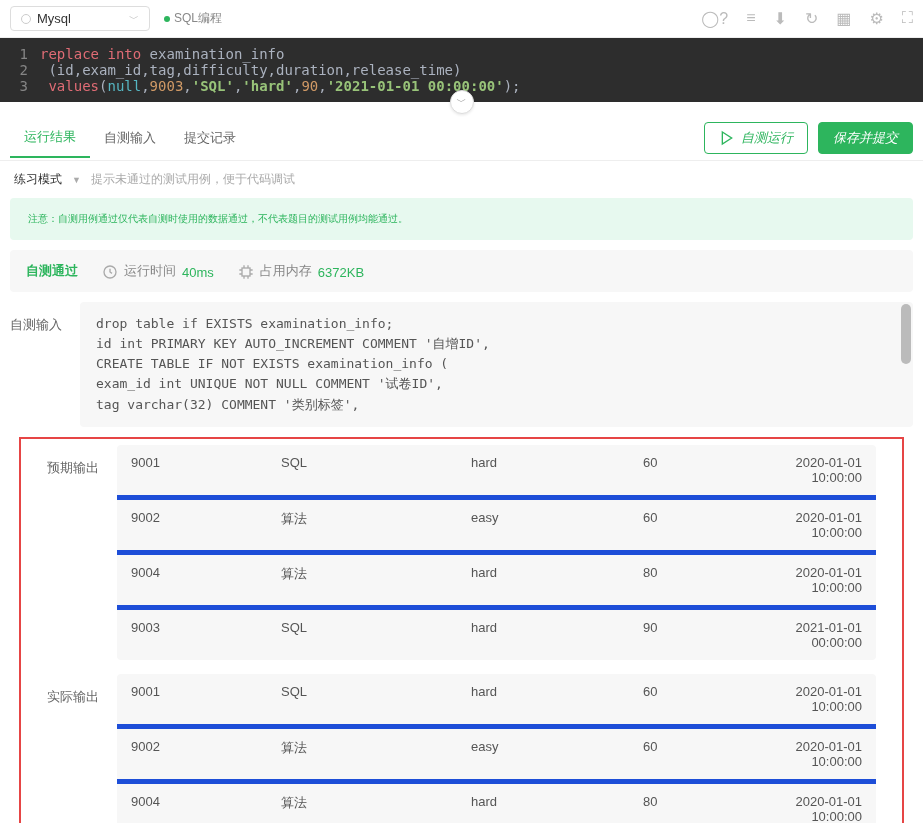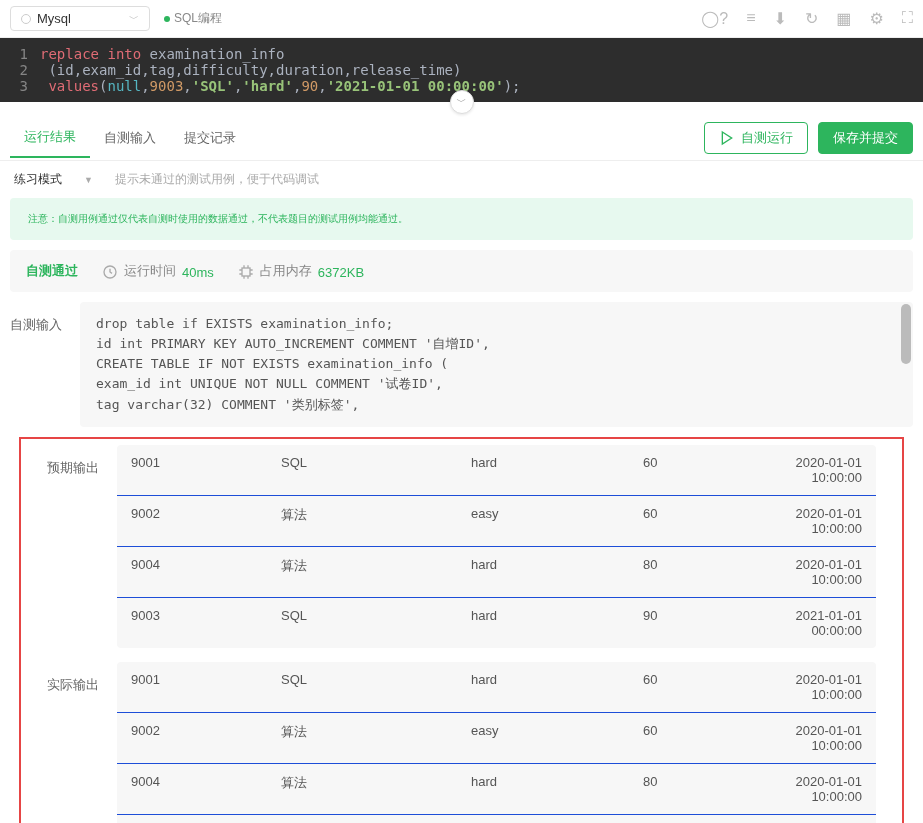--- a/index.html
+++ b/index.html
@@ -17,39 +17,39 @@
 .kw-red { color: #e06c75; }
 .kw-orange { color: #d19a66; }
 .kw-green { color: #98c379; font-weight: bold; }
 .kw-cyan { color: #56b6c2; }
 .plain { color: #abb2bf; }
 .collapse-handle { position: absolute; bottom: -12px; left: 50%; transform: translateX(-50%); width: 24px; height: 24px; background: #fff; border: 1px solid #ddd; border-radius: 50%; display: flex; align-items: center; justify-content: center; font-size: 10px; color: #999; box-shadow: 0 1px 3px rgba(0,0,0,.1); z-index: 5; }
 .tabs-row { display: flex; align-items: center; border-bottom: 1px solid #eee; padding: 0 10px; margin-top: 14px; }
 .tab { padding: 10px 14px; color: #666; cursor: pointer; }
 .tab.active { color: #2db55d; border-bottom: 2px solid #2db55d; }
 .tab-right { margin-left: auto; display: flex; gap: 10px; padding: 6px 0; }
-.btn { border: 1px solid #2db55d; color: #2db55d; background: #fff; border-radius: 4px; padding: 6px 14px; display: flex; align-items: center; gap: 6px; cursor: pointer; font-size: 13px; }
+.btn { border: 1px solid #2db55d; color: #2db55d; background: #fff; border-radius: 4px; padding: 6px 14px; display: flex; align-items: center; gap: 6px; cursor: pointer; font-size: 13px; font-style: italic; }
 .btn.solid { background: #2db55d; color: #fff; }
-.mode-row { display: flex; align-items: center; gap: 22px; padding: 10px 14px; font-size: 12px; }
+.mode-row { display: flex; align-items: center; gap: 10px; padding: 10px 14px; font-size: 12px; }
 .mode-label { color: #333; font-weight: 500; }
 .mode-hint { color: #aaa; }
 .chev-down { color: #aaa; font-size: 9px; }
 .notice { background: #e7f9ef; color: #2db55d; padding: 14px 18px; margin: 0 10px; border-radius: 4px; font-size: 10px; }
 .status-box { background: #f7f7f7; margin: 10px; padding: 12px 16px; border-radius: 4px; display: flex; align-items: center; gap: 24px; font-size: 13px; }
 .status-pass { color: #2db55d; font-weight: 600; }
 .status-item { color: #888; display: flex; align-items: flex-end; gap: 6px; }
 .status-item .v { color: #2db55d; }
 .scroll-wrap { display: flex; margin: 0 10px 10px; }
 .block-label { width: 70px; padding: 14px 0; color: #666; font-size: 13px; }
 .input-box { flex: 1; background: #f7f7f7; border-radius: 4px; padding: 12px 16px; font-family: Consolas, Menlo, monospace; color: #555; font-size: 13px; line-height: 1.55; position: relative; }
 .scrollbar { position: absolute; right: 2px; top: 2px; bottom: 2px; width: 12px; }
 .scroll-thumb { position: absolute; right: 0; top: 0; width: 10px; height: 60px; background: #bbb; border-radius: 5px; }
 .outputs-wrap { border: 2px solid #e64545; padding: 6px 26px 10px; margin: 0 19px; }
 .tbl { flex: 1; background: #f7f7f7; border-radius: 4px; }
-.tbl-row { display: flex; padding: 10px 14px; border-bottom: 1px solid #1d4ed8; color: #555; font-size: 13px; }
+.tbl-row { display: flex; padding: 10px 14px; border-bottom: 5px solid #1d4ed8; color: #555; font-size: 13px; }
 .tbl-row:last-child { border-bottom: none; }
 .tbl-row > div:nth-child(1) { width: 150px; }
 .tbl-row > div:nth-child(2) { width: 190px; }
 .tbl-row > div:nth-child(3) { width: 172px; }
 .tbl-row > div:nth-child(4) { width: 100px; }
 .tbl-row > div:nth-child(5) { flex: 1; text-align: right; }
 .watermark { position: absolute; right: 10px; bottom: 4px; font-size: 11px; color: #ccc; text-align: right; line-height: 1.3; }
 .wm-logo { color: #f5a623; font-weight: 700; margin-right: 4px; }
 .output-section { display: flex; margin-bottom: 14px; }
 .output-section:last-child { margin-bottom: 0; position: relative; }

